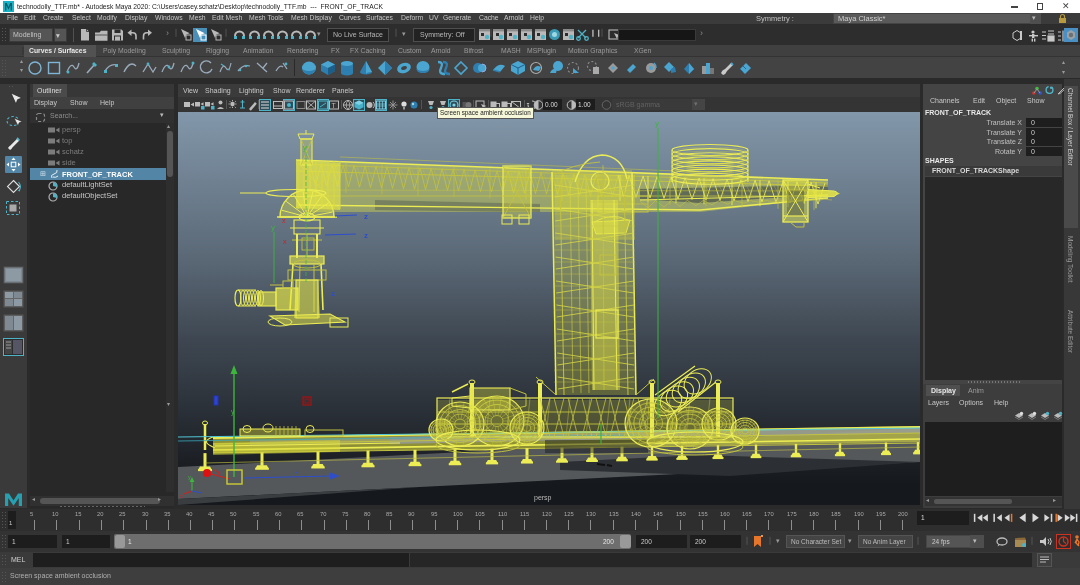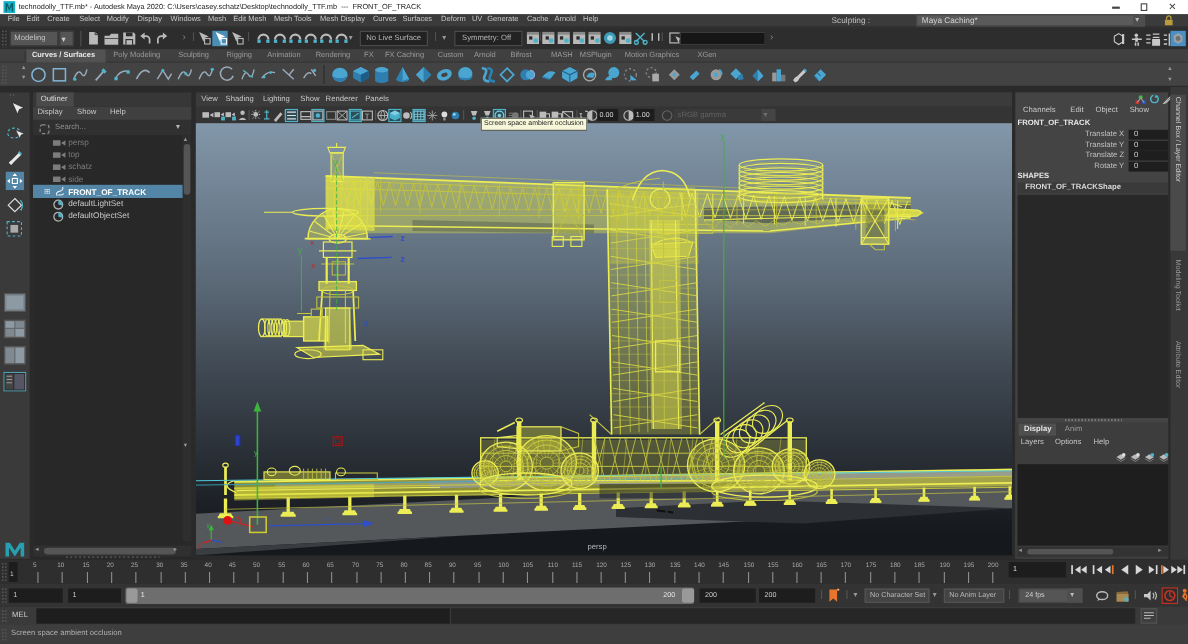--- a/index.html
+++ b/index.html
@@ -27,23 +27,23 @@
 <div style="position:absolute;left:249px;top:14px;font-size:6.8px;color:#c8c8c8;font-weight:400;white-space:nowrap;">Mesh Tools</div>
 <div style="position:absolute;left:291px;top:14px;font-size:6.8px;color:#c8c8c8;font-weight:400;white-space:nowrap;">Mesh Display</div>
 <div style="position:absolute;left:339px;top:14px;font-size:6.8px;color:#c8c8c8;font-weight:400;white-space:nowrap;">Curves</div>
 <div style="position:absolute;left:366px;top:14px;font-size:6.8px;color:#c8c8c8;font-weight:400;white-space:nowrap;">Surfaces</div>
 <div style="position:absolute;left:401px;top:14px;font-size:6.8px;color:#c8c8c8;font-weight:400;white-space:nowrap;">Deform</div>
 <div style="position:absolute;left:429px;top:14px;font-size:6.8px;color:#c8c8c8;font-weight:400;white-space:nowrap;">UV</div>
 <div style="position:absolute;left:443px;top:14px;font-size:6.8px;color:#c8c8c8;font-weight:400;white-space:nowrap;">Generate</div>
 <div style="position:absolute;left:479px;top:14px;font-size:6.8px;color:#c8c8c8;font-weight:400;white-space:nowrap;">Cache</div>
 <div style="position:absolute;left:504px;top:14px;font-size:6.8px;color:#c8c8c8;font-weight:400;white-space:nowrap;">Arnold</div>
 <div style="position:absolute;left:530px;top:14px;font-size:6.8px;color:#c8c8c8;font-weight:400;white-space:nowrap;">Help</div>
-<div style="position:absolute;left:756px;top:14px;font-size:7.5px;color:#c0c0c0;font-weight:400;white-space:nowrap;">Sculpting :</div>
+<div style="position:absolute;left:756px;top:14px;font-size:7.5px;color:#c0c0c0;font-weight:400;white-space:nowrap;">Symmetry :</div>
 <div style="position:absolute;left:833px;top:13px;width:208px;height:11px;background:#5a5a5a;border:1px solid #444;"></div>
-<div style="position:absolute;left:838px;top:14px;font-size:7.5px;color:#d0d0d0;font-weight:400;white-space:nowrap;">Maya Caching*</div>
+<div style="position:absolute;left:838px;top:14px;font-size:7.5px;color:#d0d0d0;font-weight:400;white-space:nowrap;">Maya Classic*</div>
 <div style="position:absolute;left:1030px;top:13px;width:11px;height:11px;background:#4e4e4e;"></div>
 <div style="position:absolute;left:1032px;top:14px;font-size:7px;color:#bbb;font-weight:400;white-space:nowrap;">▾</div>
 <svg style="position:absolute;left:1057px;top:13px" width="11" height="11">
     <rect x="2" y="5" width="7" height="5" fill="#b99b3e"></rect>
     <path d="M3.5 5 V3.5 a2 2 0 0 1 4 0 V5" fill="none" stroke="#b99b3e" stroke-width="1.2"></path>
   </svg>
 <div style="position:absolute;left:0px;top:25px;width:1080px;height:20px;background:#2d2d2d;"></div>
 <div style="position:absolute;left:1px;top:27px;width:5px;height:16px;background-image:radial-gradient(#555 35%,transparent 36%);background-size:3px 3px;"></div>
 <div style="position:absolute;left:9px;top:28px;width:44px;height:14px;background:#555555;border:1px solid #3a3a3a;"></div>
 <div style="position:absolute;left:13px;top:31px;font-size:7px;color:#c4c4c4;font-weight:400;white-space:nowrap;">Modeling</div>

